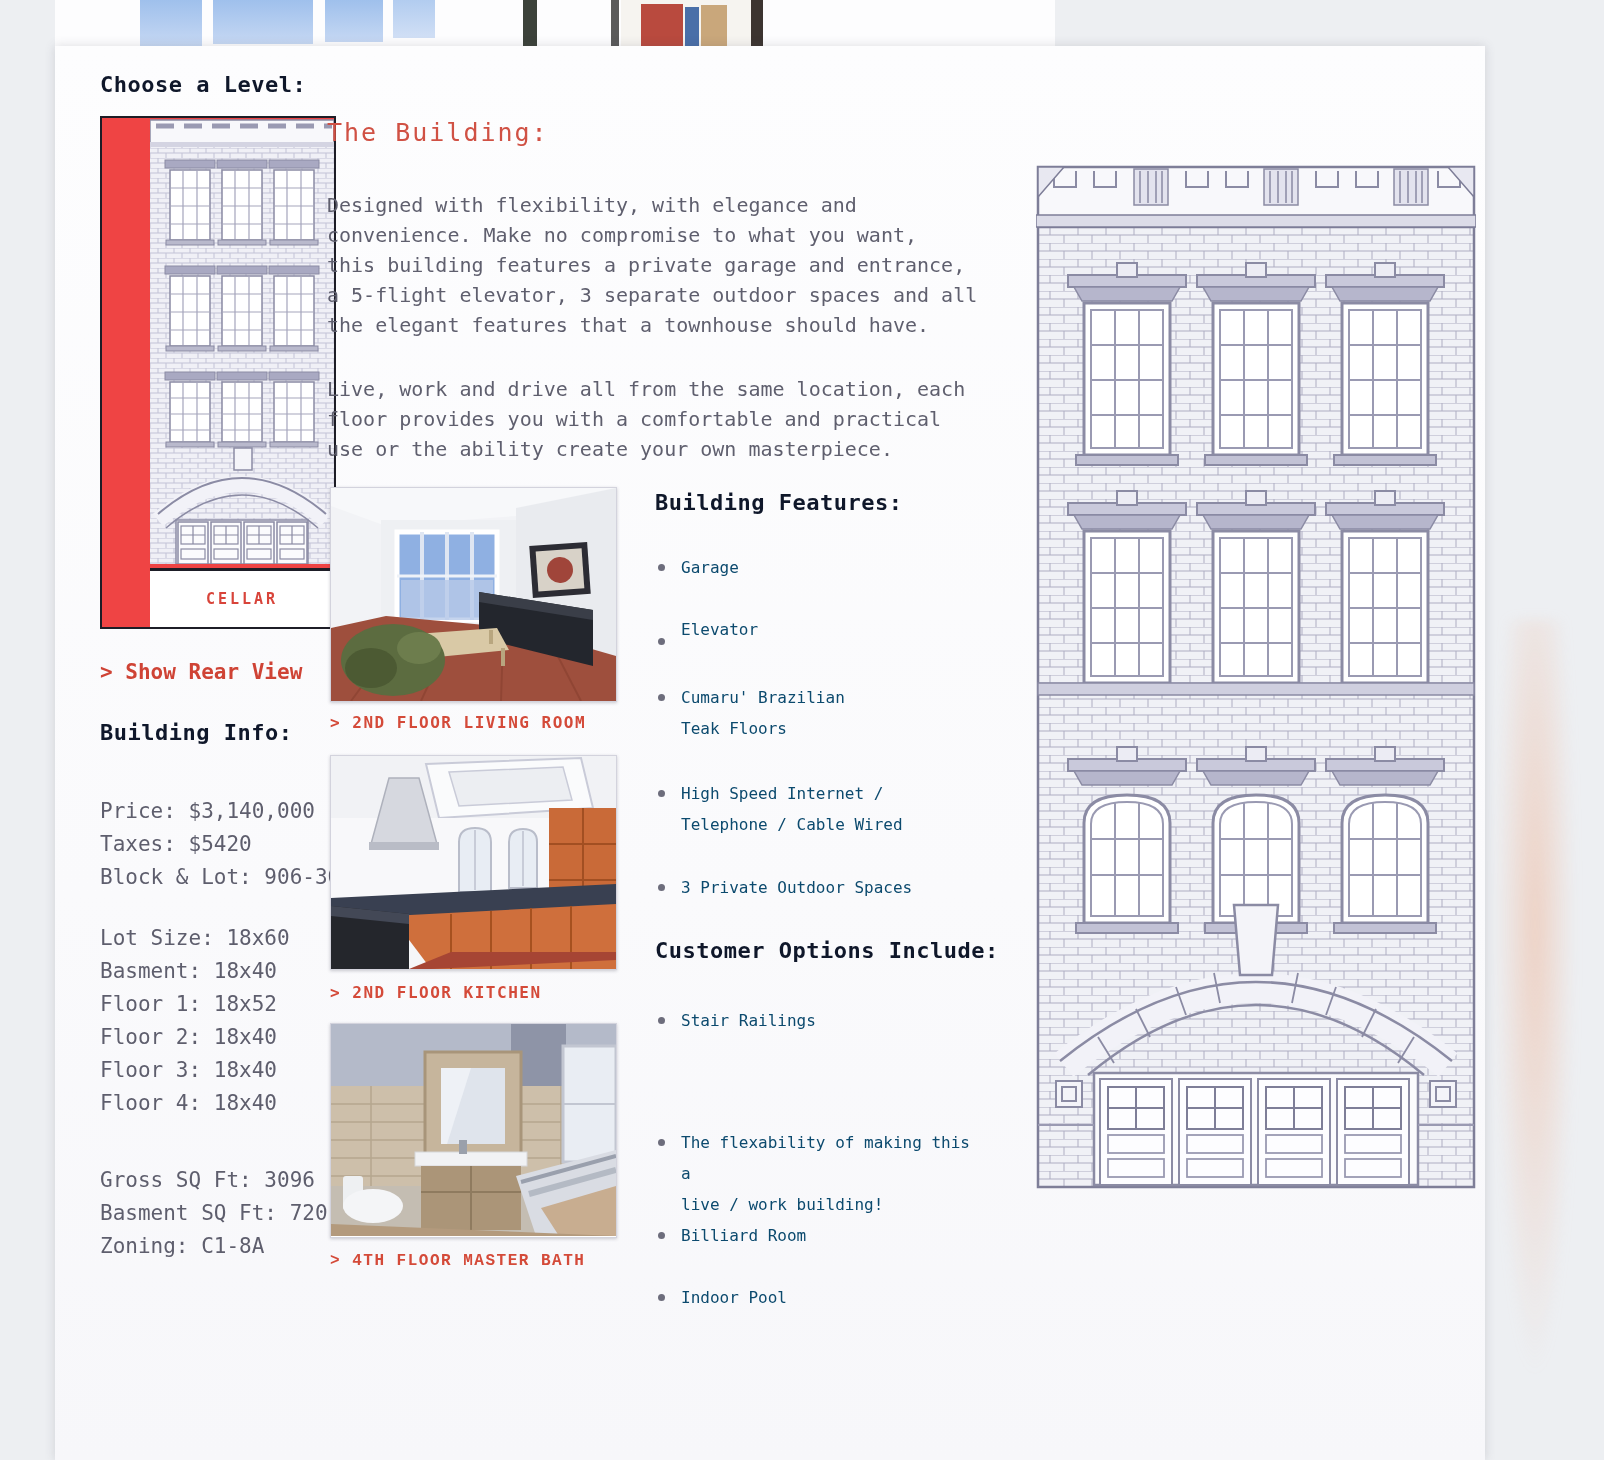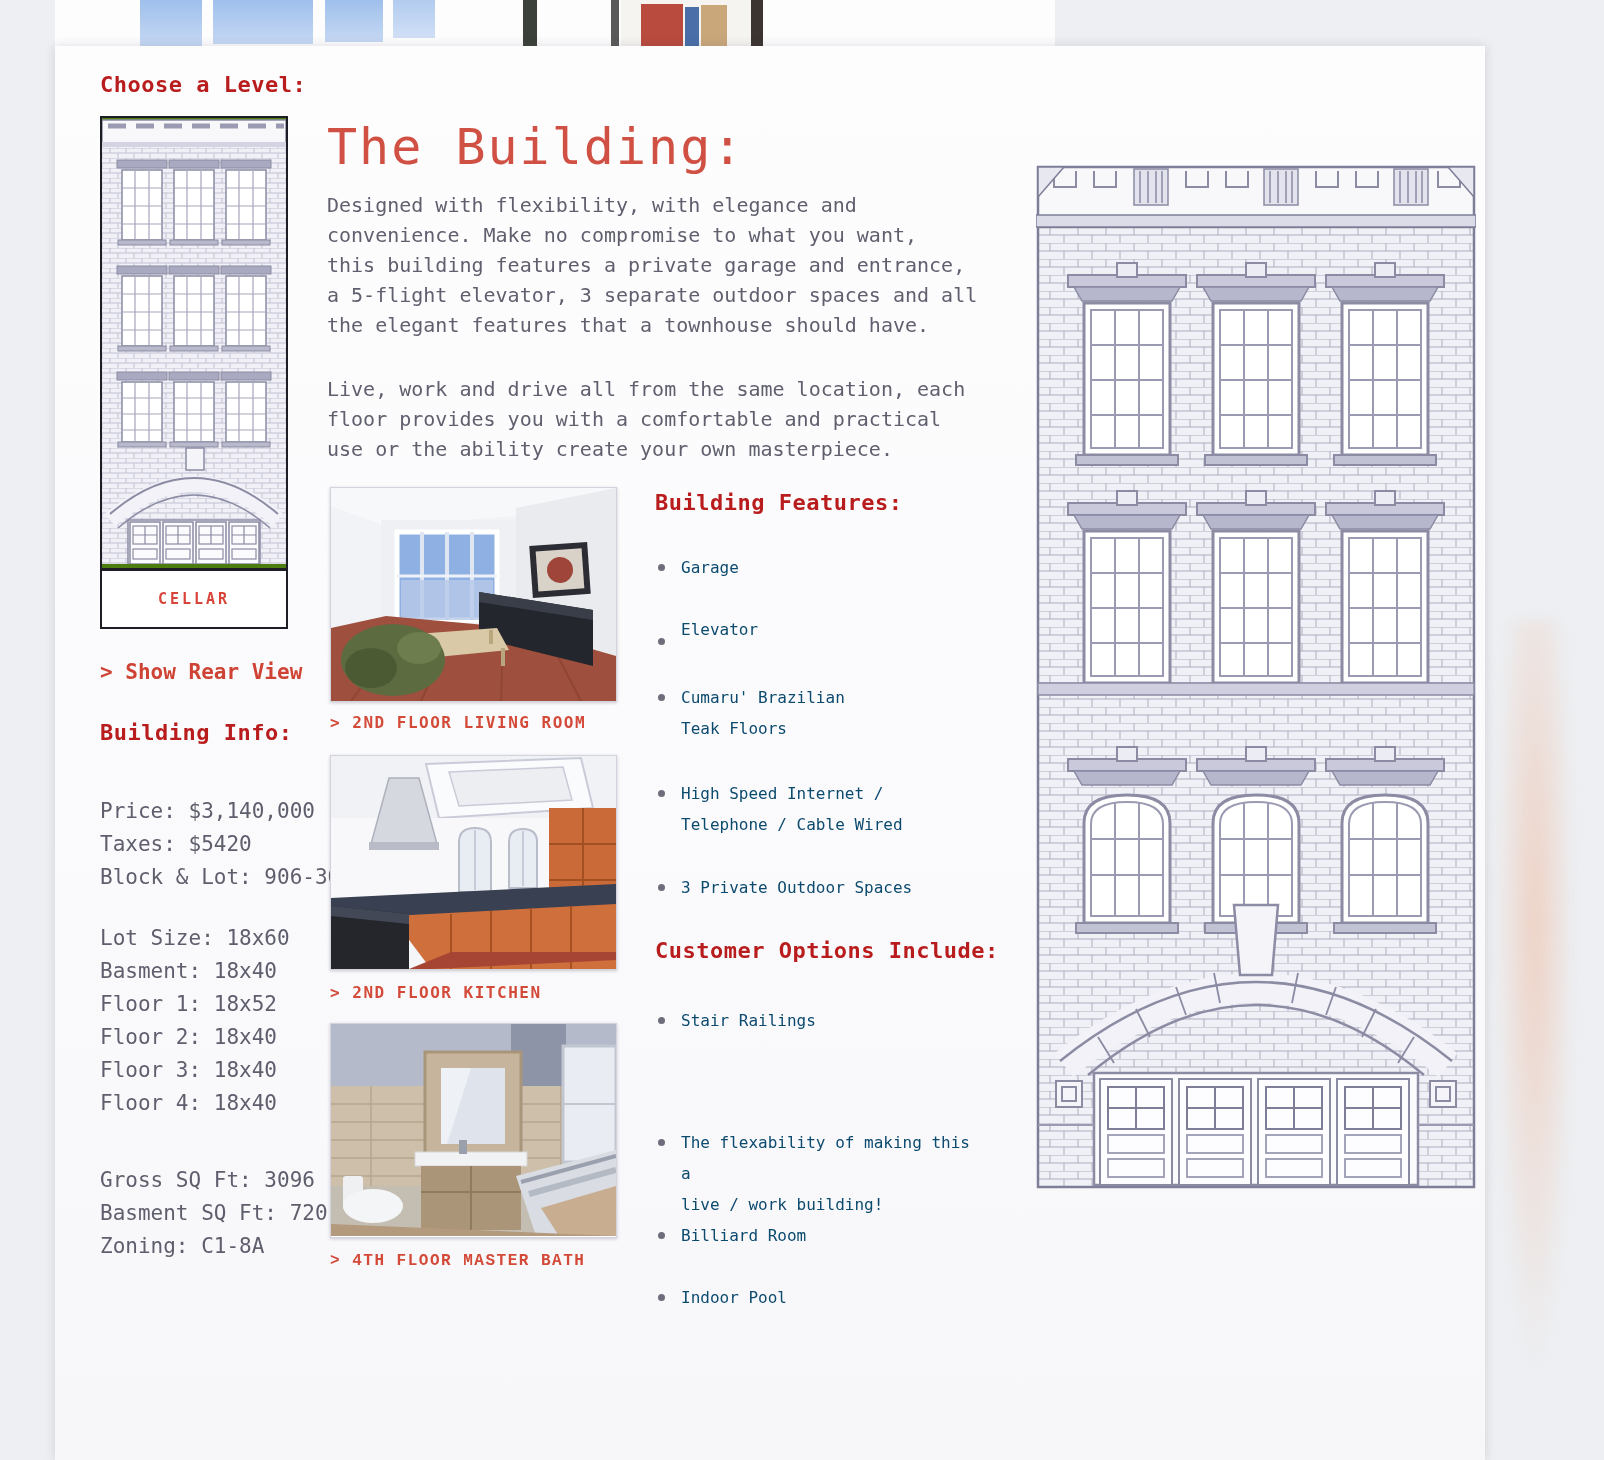--- a/index.html
+++ b/index.html
@@ -11,31 +11,31 @@
   .bg-slit{position:absolute;top:0;}
   .bg-art{position:absolute;top:0;background:#f6f4f0;}
   .bg-smudge{position:absolute;left:1495px;top:620px;width:80px;height:760px;
              background:radial-gradient(ellipse at 50% 40%, rgba(238,186,160,.55), rgba(238,186,160,0) 70%);
              filter:blur(6px);}
   
   .panel{position:absolute;left:55px;top:46px;width:1430px;height:1414px;
          background:linear-gradient(180deg,#fdfdfe 0%,#fafafc 60%,#f7f7fa 100%);
          box-shadow:0 0 10px rgba(70,70,90,.18);}
   
-  .red-h{position:absolute;color:#b91c1c;font-weight:bold;font-size:22px;letter-spacing:.5px;white-space:nowrap;}
-  .title{position:absolute;color:#d05144;font-size:50px;letter-spacing:2px;white-space:nowrap;font-weight:normal;}
+  .red-h{position:absolute;color:#0f172a;font-weight:bold;font-size:22px;letter-spacing:.5px;white-space:nowrap;}
+  .title{position:absolute;color:#d05144;font-size:25px;letter-spacing:2px;white-space:nowrap;font-weight:normal;}
   .para{position:absolute;color:#5f5f6e;font-size:20px;line-height:30px;white-space:pre-line;width:700px;}
   .link{position:absolute;color:#cf4335;font-weight:bold;font-size:21px;white-space:nowrap;cursor:pointer;}
   .info-group{position:absolute;color:#5e5e6d;font-size:21px;line-height:33px;}
   .caption{position:absolute;color:#d44a39;font-weight:bold;font-size:16px;letter-spacing:1.5px;white-space:nowrap;cursor:pointer;}
   .bullet{position:absolute;display:flex;align-items:flex-start;width:330px;}
   .dot{width:7px;height:7px;border-radius:50%;background:#6d6d7c;margin:12px 16px 0 0;flex:0 0 auto;}
   .btxt{color:#0c4a6e;font-size:16px;line-height:31px;white-space:pre-line;}
   
-  .thumb{position:absolute;left:100px;top:116px;width:184px;border:2px solid #1d1d26;background:#4d7c0f;cursor:pointer;}
+  .thumb{position:absolute;left:100px;top:116px;width:184px;border:2px solid #1d1d26;background:#ef4444;cursor:pointer;padding-left:48px;}
   .cellar{height:56px;background:#ffffff;border-top:3px solid #1d1d26;display:flex;align-items:center;justify-content:center;
           color:#d8443a;font-weight:bold;font-size:15px;letter-spacing:3px;}
   
   .photo{position:absolute;width:285px;height:213px;border:1px solid #d3d3dd;box-shadow:0 1px 3px rgba(60,60,80,.25);
          background:#fff;cursor:pointer;}
   .photo svg{display:block;}
   
   .facade{position:absolute;left:1036px;top:163px;width:440px;height:1030px;}
 </style>
 </head>

